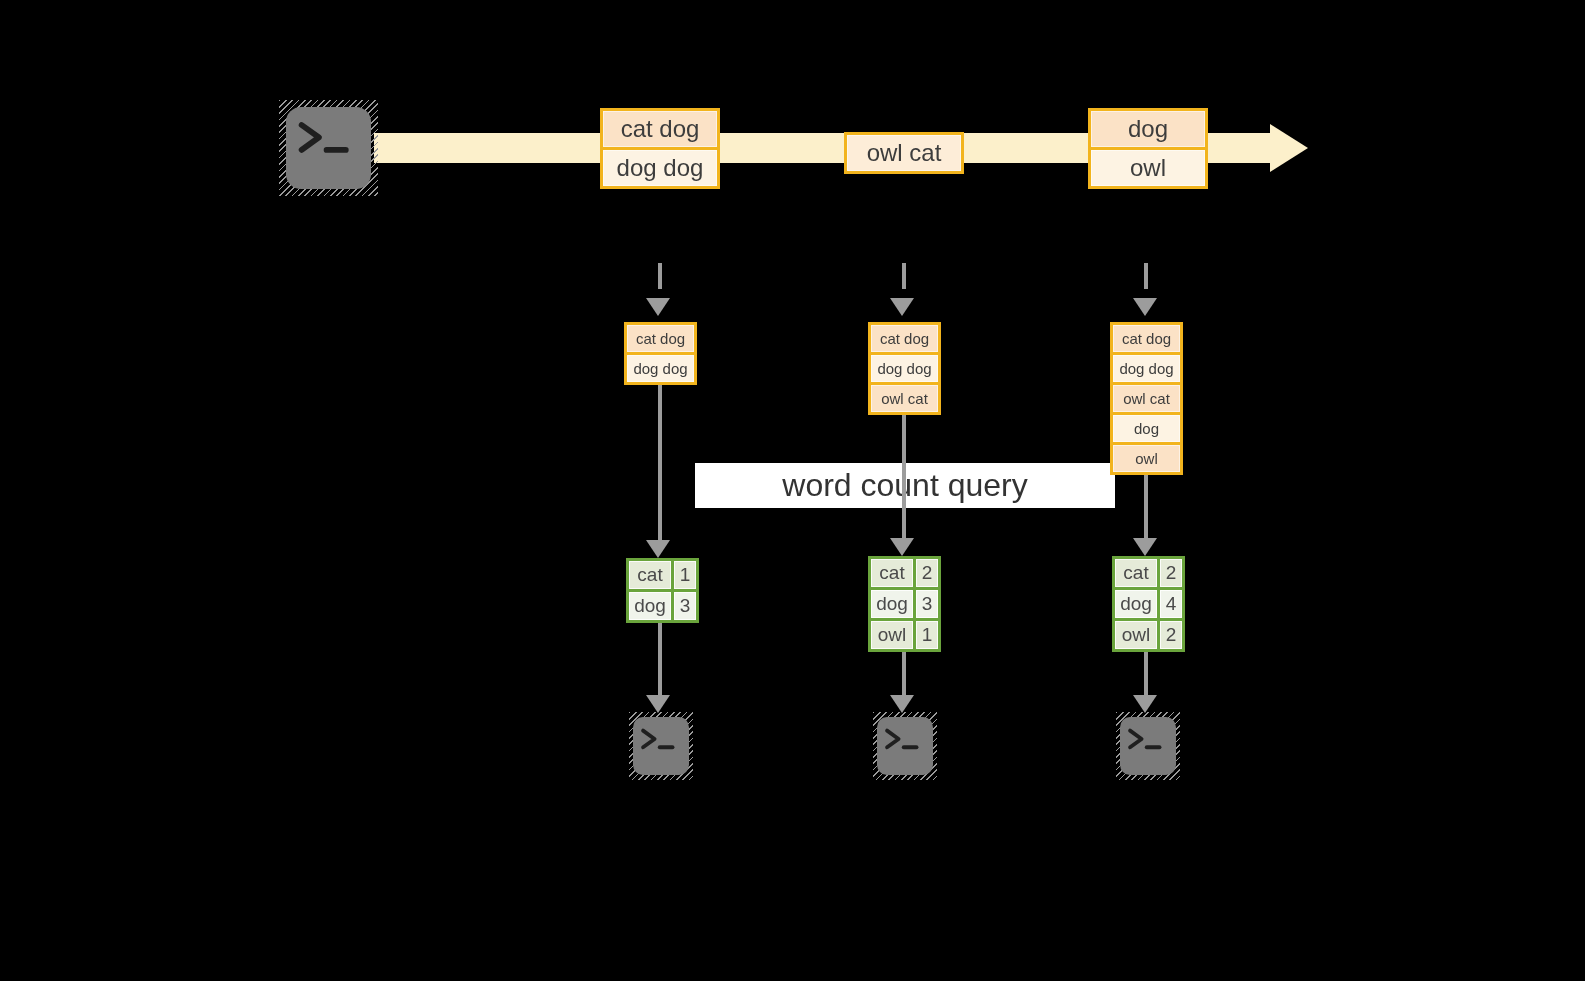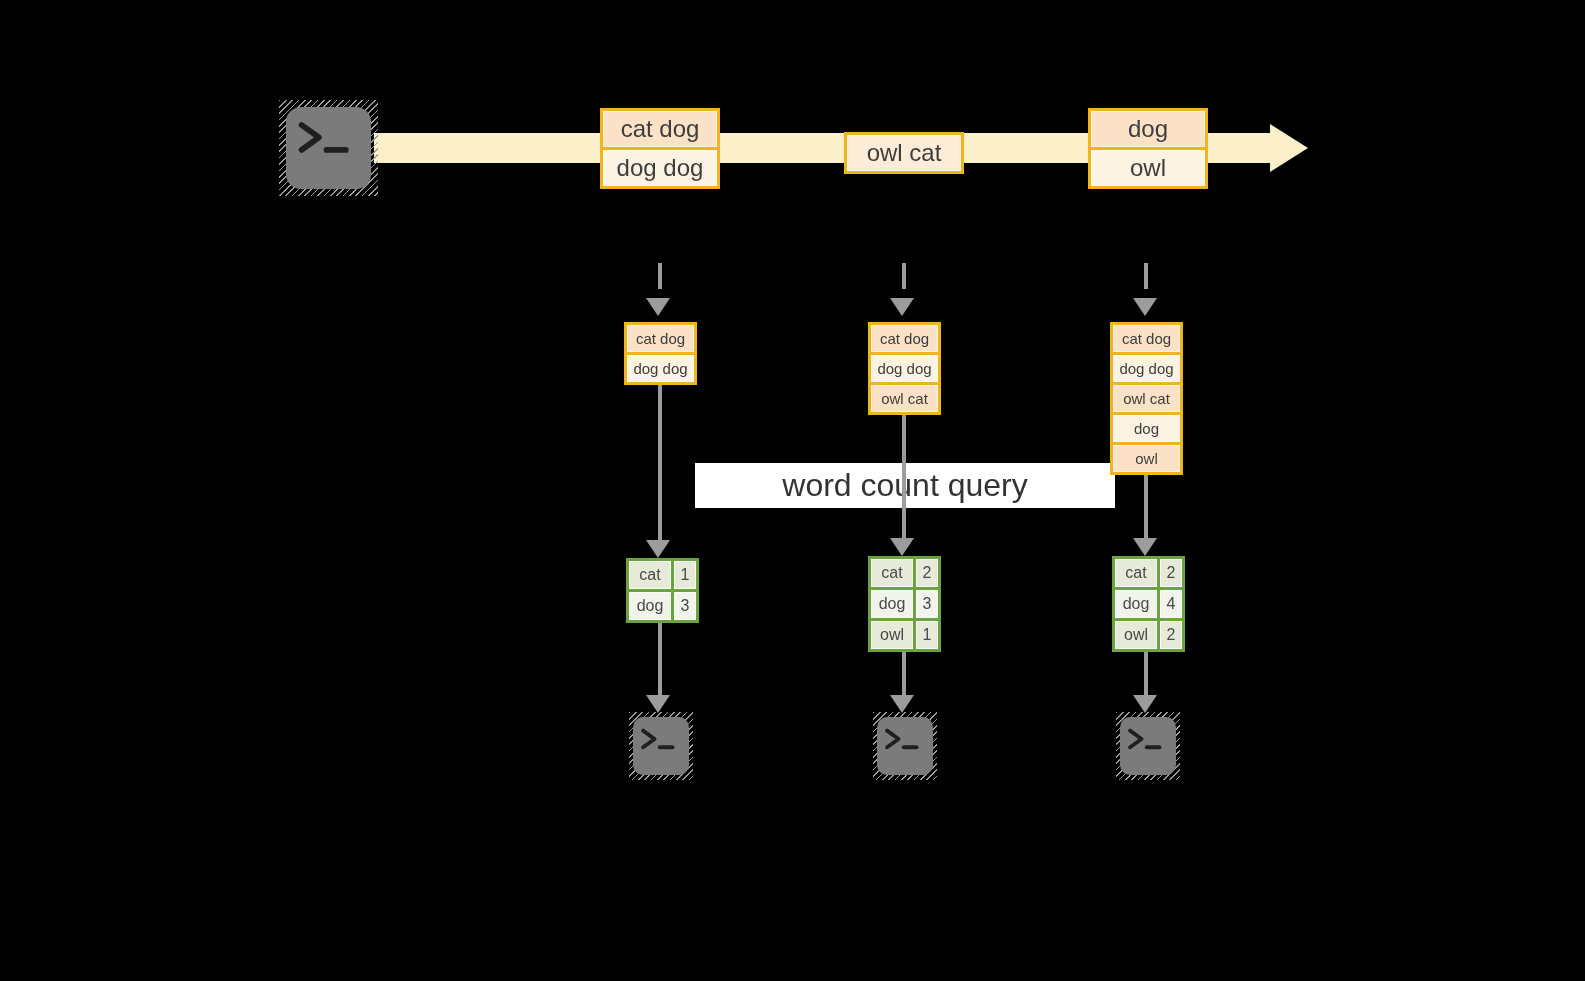--- a/index.html
+++ b/index.html
@@ -70,21 +70,21 @@
   }
   
   .gtable{
     position:absolute;z-index:5;
     background:#6aa43c;
     display:grid;grid-template-columns:42px 22px;gap:3px;padding:3px;
     box-sizing:content-box;
   }
   .gcell{
     height:28px;display:flex;align-items:center;justify-content:center;
-    font-size:16px;color:#4a4a4a;
+    font-size:19px;color:#4a4a4a;
     box-shadow:inset 0 0 0 1px rgba(255,255,255,.85);
   }
   .ga{background:#e5ebd8;}
   .gb{background:#f0f4eb;}
 </style>
 </head>
 <body>
 
 <div class="canvas">
 

